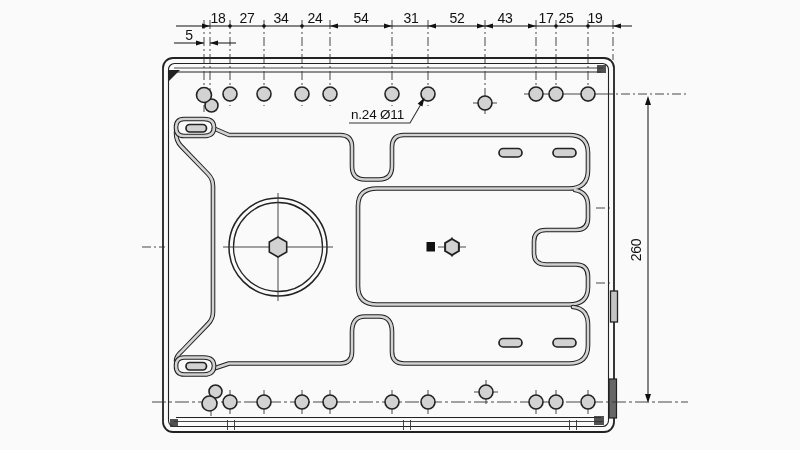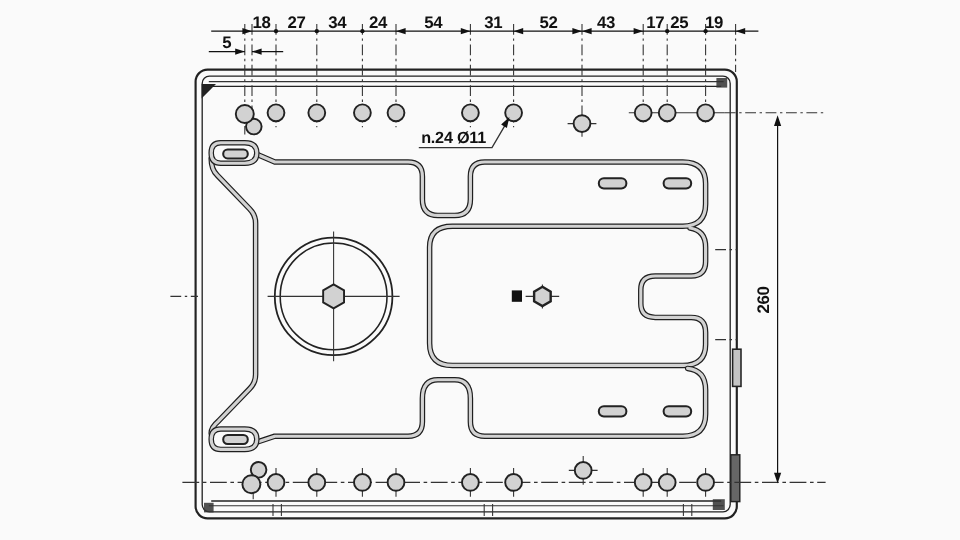--- a/index.html
+++ b/index.html
@@ -1,16 +1,16 @@
 <!DOCTYPE html>
 <html><head>
 <meta charset="utf-8">
 <style>
   html,body{margin:0;padding:0;width:800px;height:450px;background:#fafafa;overflow:hidden;}
-  .stage{position:relative;width:800px;height:450px;font-family:"Liberation Sans",sans-serif;font-weight:bold;}
+  .stage{position:relative;width:800px;height:450px;font-family:"Liberation Sans",sans-serif;}
   svg{position:absolute;left:0;top:0;}
   
   .co{fill:none;stroke:#1f1f1f;stroke-width:4.6;stroke-linejoin:round;stroke-linecap:round;}
   .ci{fill:none;stroke:#d2d2d2;stroke-width:2.6;stroke-linejoin:round;stroke-linecap:round;}
   .thin{fill:none;stroke:#222;stroke-width:1.5;}
   .hair{fill:none;stroke:#333;stroke-width:0.9;}
   .cl{fill:none;stroke:#333;stroke-width:0.9;stroke-dasharray:9 3 2 3;}
   .cl2{fill:none;stroke:#333;stroke-width:0.9;stroke-dasharray:14 3 3 3;}
   .dim{fill:none;stroke:#111;stroke-width:1;}
   .arr{fill:#111;stroke:none;}

